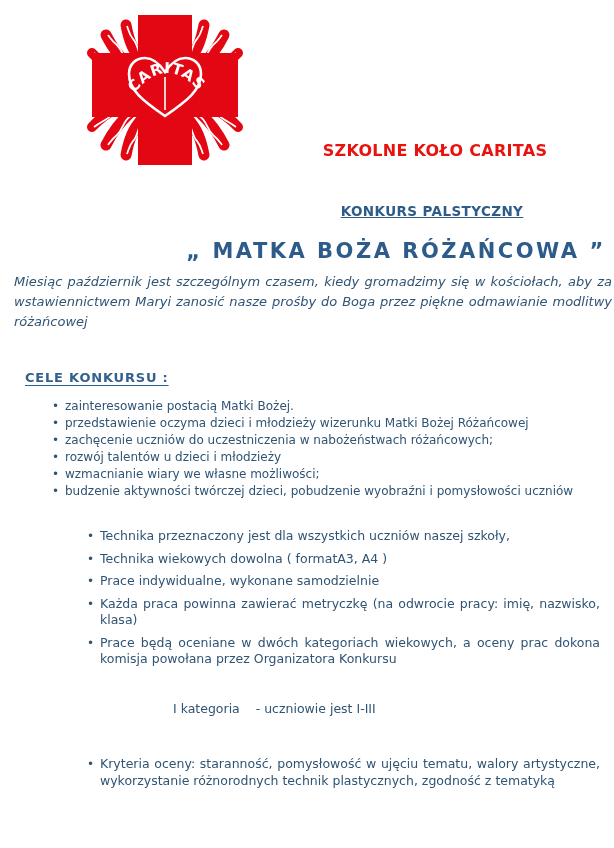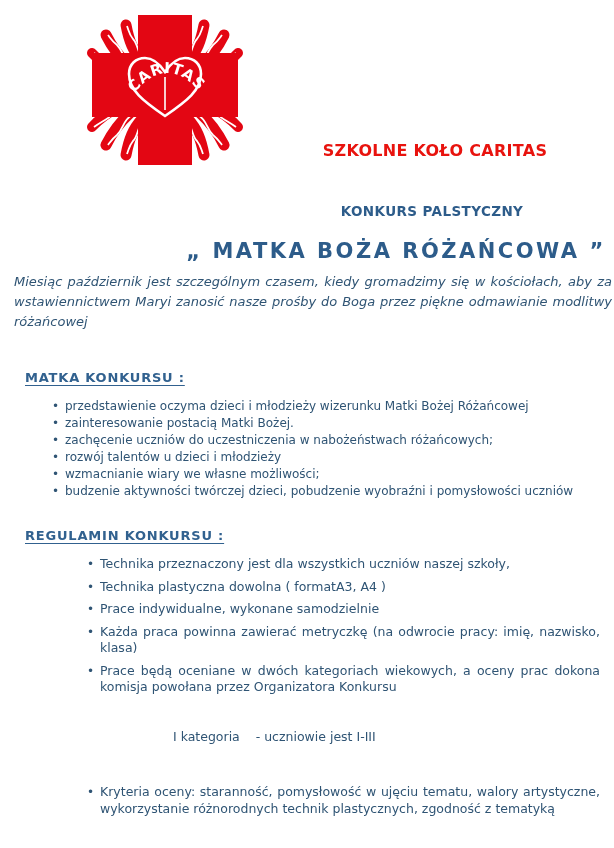--- a/index.html
+++ b/index.html
@@ -17,21 +17,21 @@
     color:var(--body-blue);
   }
   .page{position:relative;width:614px;height:848px;background:#fff;overflow:hidden;}
 
   
   .header{position:relative;height:266px;}
   .logo{position:absolute;left:85px;top:14px;width:160px;height:152px;}
   .h-line{position:absolute;text-align:center;font-weight:bold;white-space:nowrap;}
   .h-red{top:141px;left:256px;width:358px;color:var(--red);font-size:16px;letter-spacing:0.3px;}
   .h-oglasza{top:179px;left:228px;width:386px;color:var(--title-blue);font-size:13.5px;letter-spacing:0.6px;}
-  .h-konkurs{top:203px;left:250px;width:364px;color:var(--title-blue);font-size:13.5px;letter-spacing:0.4px;}
+  .h-konkurs{top:203px;left:250px;width:364px;color:var(--title-blue);font-size:13.5px;letter-spacing:0.4px;text-decoration:underline;}
   .h-matka{top:239px;left:178px;width:436px;color:var(--title-blue);font-size:21px;letter-spacing:2.5px;}
 
   
   .intro{
     margin:6px 2px 0 14px;
     font-style:italic;font-size:13px;line-height:20px;
     text-align:justify;color:var(--body-blue);
   }
 
   
@@ -98,36 +98,35 @@
     </svg>
 
     <div class="h-line h-red">SZKOLNE KOŁO CARITAS</div>
     <div class="h-line h-konkurs">KONKURS PALSTYCZNY</div>
     <div class="h-line h-matka">„ MATKA BOŻA RÓŻAŃCOWA ”</div>
   </div>
 
   <p class="intro">Miesiąc październik jest szczególnym czasem, kiedy gromadzimy się w kościołach, aby za wstawiennictwem Maryi zanosić nasze prośby do Boga przez piękne odmawianie modlitwy różańcowej</p>
 
   <div class="section section-goals">
-    <div class="sec-heading">MATKA KONKURSU :</div>
+    <div class="sec-heading">CELE KONKURSU :</div>
     <ul class="doc-list">
+      <li>zainteresowanie postacią Matki Bożej.</li>
       <li>przedstawienie oczyma dzieci i młodzieży wizerunku Matki Bożej Różańcowej</li>
-      <li>zainteresowanie postacią Matki Bożej.</li>
       <li>zachęcenie uczniów do uczestniczenia w nabożeństwach różańcowych;</li>
       <li>rozwój talentów u dzieci i młodzieży</li>
       <li>wzmacnianie wiary we własne możliwości;</li>
       <li>budzenie aktywności twórczej dzieci, pobudzenie wyobraźni i pomysłowości uczniów</li>
     </ul>
   </div>
 
   <div class="section section-rules">
-    <div class="sec-heading">REGULAMIN KONKURSU :</div>
     <ul class="rules-list">
       <li>Technika przeznaczony jest dla wszystkich uczniów naszej szkoły,</li>
-      <li>Technika plastyczna dowolna ( formatA3,  A4 )</li>
+      <li>Technika wiekowych dowolna ( formatA3,  A4 )</li>
       <li>Prace indywidualne, wykonane samodzielnie</li>
       <li>Każda praca powinna zawierać metryczkę (na odwrocie pracy:  imię, nazwisko, klasa)</li>
       <li>
         <span>Prace będą oceniane w dwóch kategoriach wiekowych, a oceny prac dokona komisja powołana przez Organizatora Konkursu</span>
         <div class="cats">
           <div class="cat-line">I kategoria    - uczniowie jest I-III</div>
         </div>
       </li>
       <li>Kryteria oceny: staranność, pomysłowość w ujęciu tematu, walory artystyczne, wykorzystanie różnorodnych technik plastycznych, zgodność z tematyką</li>
 

